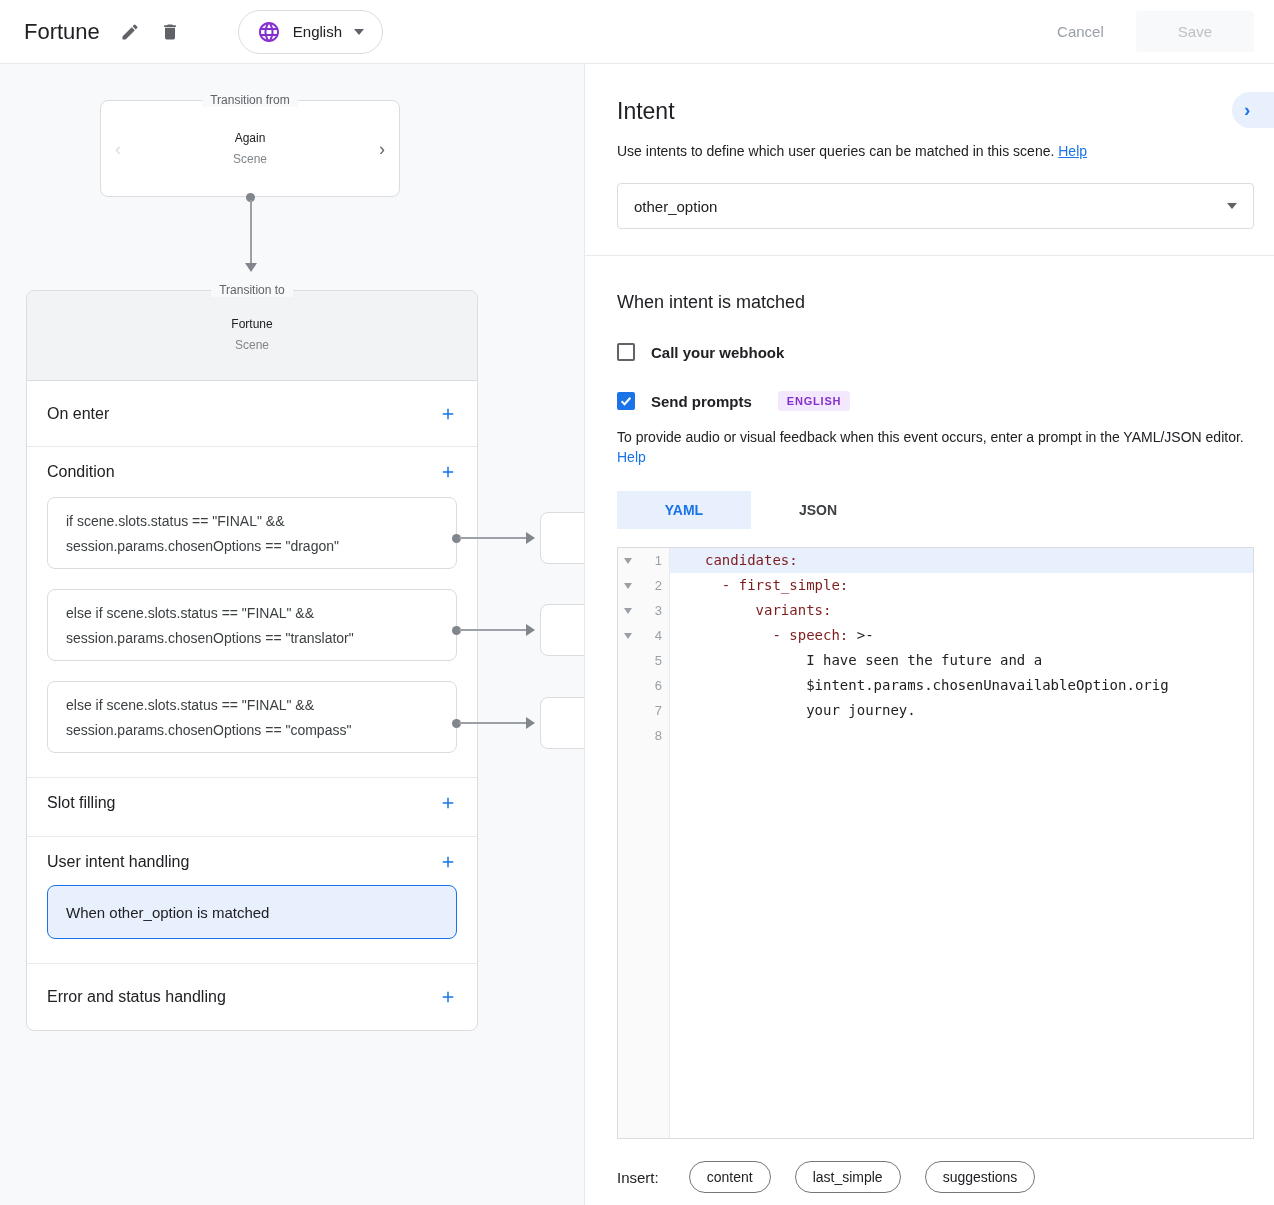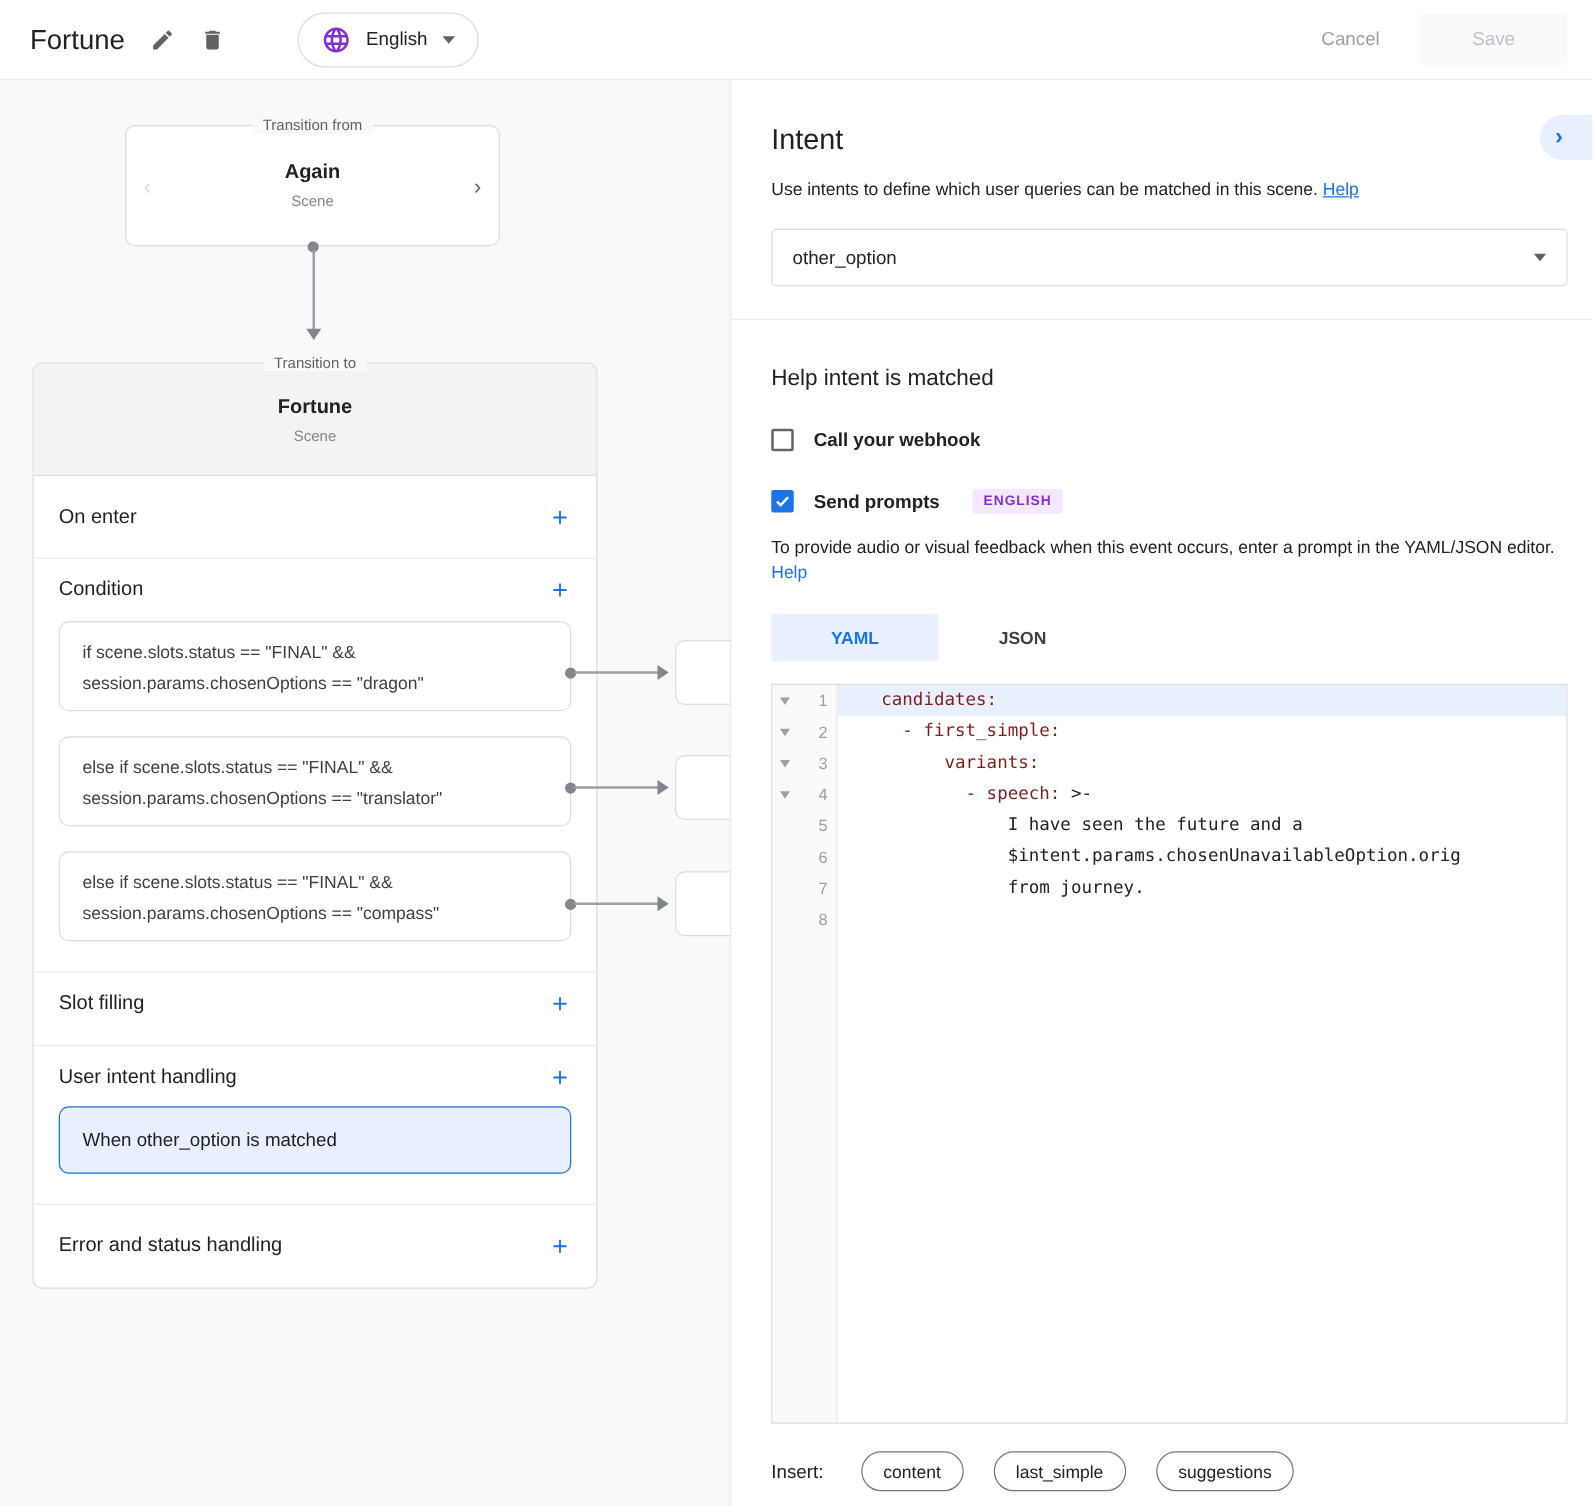--- a/index.html
+++ b/index.html
@@ -22,21 +22,21 @@
   .right-panel { flex:1; background:#fff; border-left:1px solid #e8eaed; padding:0 20px 0 32px; position:relative; }
 
   
   .legend { position:absolute; top:-8px; left:50%; transform:translateX(-50%); background:#f8f9fa; padding:0 8px; font-size:12px; color:#5f6368; white-space:nowrap; }
   .from-card { position:absolute; left:100px; top:36px; width:300px; height:97px; background:#fff; border:1px solid #dadce0; border-radius:8px; }
   .from-card .inner { height:100%; display:flex; align-items:center; justify-content:space-between; padding:0 14px; }
   .chev { font-size:18px; background:none; border:none; cursor:pointer; line-height:1; }
   .chev.prev { color:#dadce0; }
   .chev.next { color:#5f6368; }
   .card-center { text-align:center; }
-  .card-title { font-size:16px; color:#202124;font-weight:bold; }
+  .card-title { font-size:12px; color:#202124; }
   .card-sub { font-size:12px; color:#80868b; margin-top:7px; }
 
   .v-dot { position:absolute; left:246px; top:129px; width:9px; height:9px; border-radius:50%; background:#80868b; }
   .v-line { position:absolute; left:250px; top:136px; width:1.5px; height:64px; background:#9aa0a6; }
   .v-arrow { position:absolute; left:245px; top:199px; width:0; height:0; border-left:6px solid transparent; border-right:6px solid transparent; border-top:9px solid #80868b; }
 
   .to-card { position:absolute; left:26px; top:226px; width:452px; background:#fff; border:1px solid #dadce0; border-radius:8px; }
   .scene-header { height:90px; background:#f1f3f4; border-bottom:1px solid #dadce0; border-radius:8px 8px 0 0; text-align:center; padding-top:26px; }
   .section { border-bottom:1px solid #e8eaed; padding:16px 20px 24px; }
   .section:last-child { border-bottom:none; }
@@ -266,21 +266,21 @@
       <a class="help">Help</a>
     </div>
 
     <div class="select-box">
       <span>other_option</span>
       <span class="caret"></span>
     </div>
 
     <hr class="hr">
 
-    <div class="matched-title">Help intent is matched</div>
+    <div class="matched-title">When intent is matched</div>
 
     <div class="check-row first">
       <span class="checkbox"></span>
       <span class="check-label">Call your webhook</span>
     </div>
 
     <div class="check-row second">
       <span class="checkbox checked">
         <span>
             <svg width="14" height="14" viewBox="0 0 24 24" fill="none" stroke="#fff" stroke-width="3.4">
@@ -345,21 +345,21 @@
             <span class="lno">8</span>
           </div>
       </div>
       <div class="code-area">
         <div class="code-line hl"><span></span><span class="tok-key">candidates:</span><span></span></div>
         <div class="code-line"><span>  </span><span class="tok-key">- first_simple:</span><span></span></div>
         <div class="code-line"><span>      </span><span class="tok-key">variants:</span><span></span></div>
         <div class="code-line"><span>        </span><span class="tok-key">- speech:</span><span> &gt;-</span></div>
         <div class="code-line"><span>            </span><span class="tok-key"></span><span>I have seen the future and a</span></div>
         <div class="code-line"><span>            </span><span class="tok-key"></span><span>$intent.params.chosenUnavailableOption.orig</span></div>
-        <div class="code-line"><span>            </span><span class="tok-key"></span><span>from journey.</span></div>
+        <div class="code-line"><span>            </span><span class="tok-key"></span><span>your journey.</span></div>
         <div class="code-line"><span></span><span class="tok-key"></span><span></span></div>
       </div>
     </div>
 
     <div class="insert-row">
       <span class="insert-label">Insert:</span>
       <button class="chip">content</button>
       <button class="chip">last_simple</button>
       <button class="chip">suggestions</button>
     </div>

